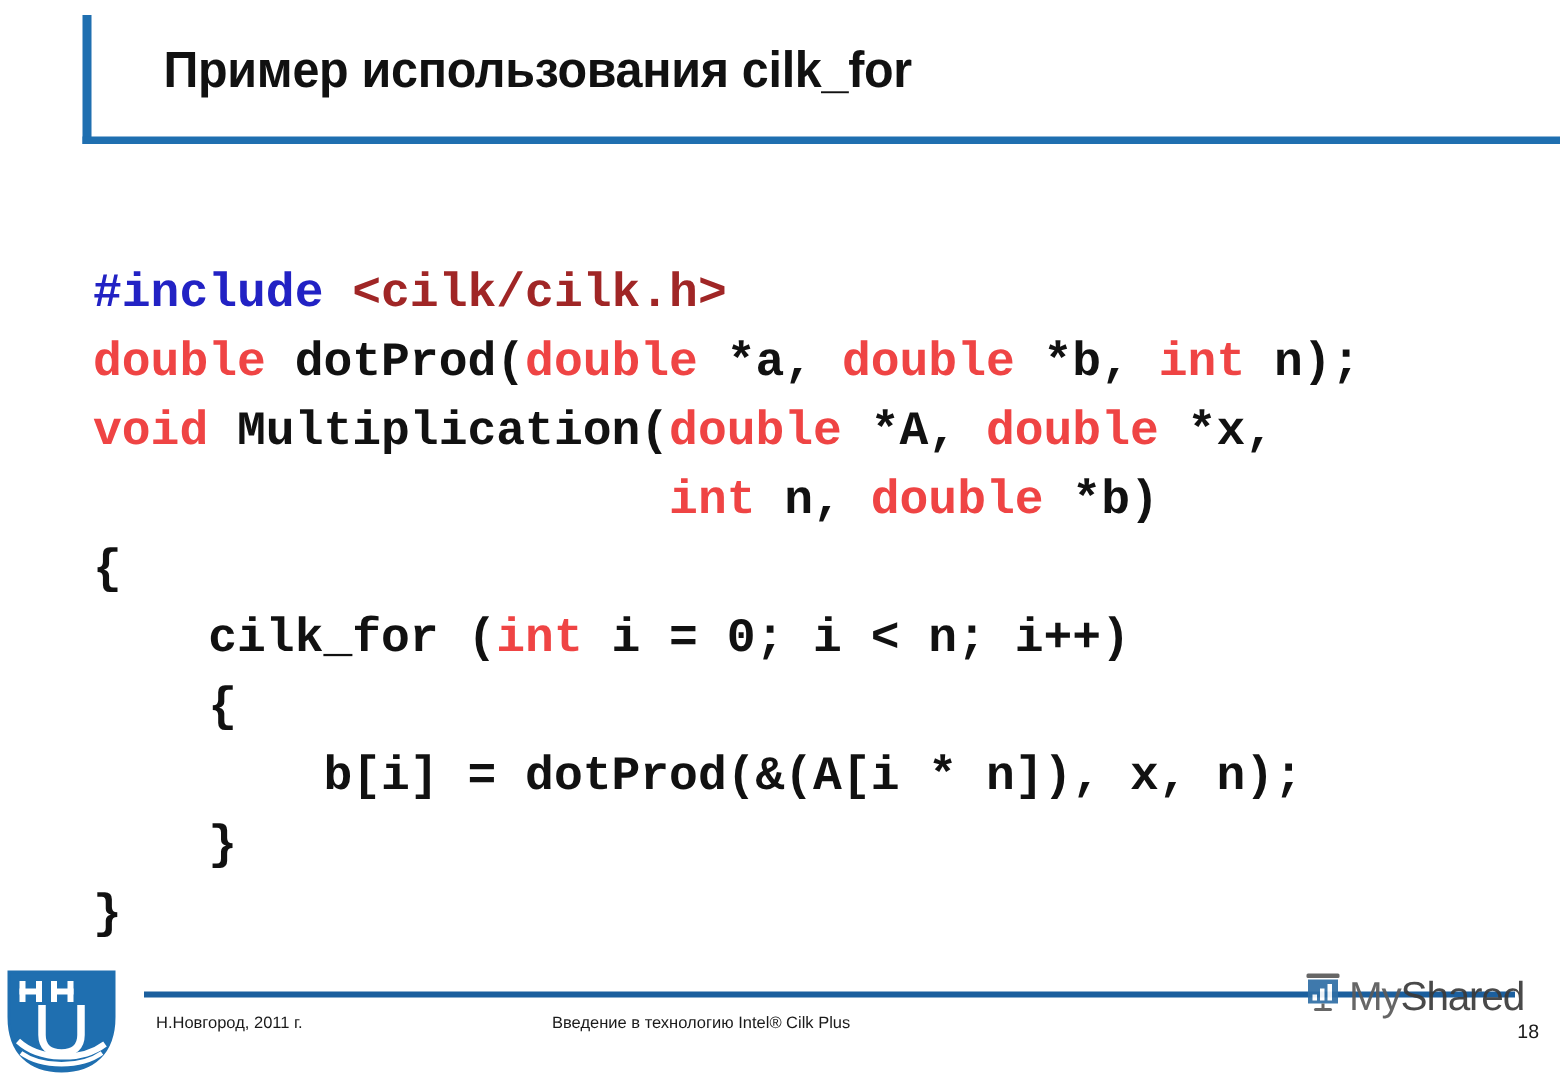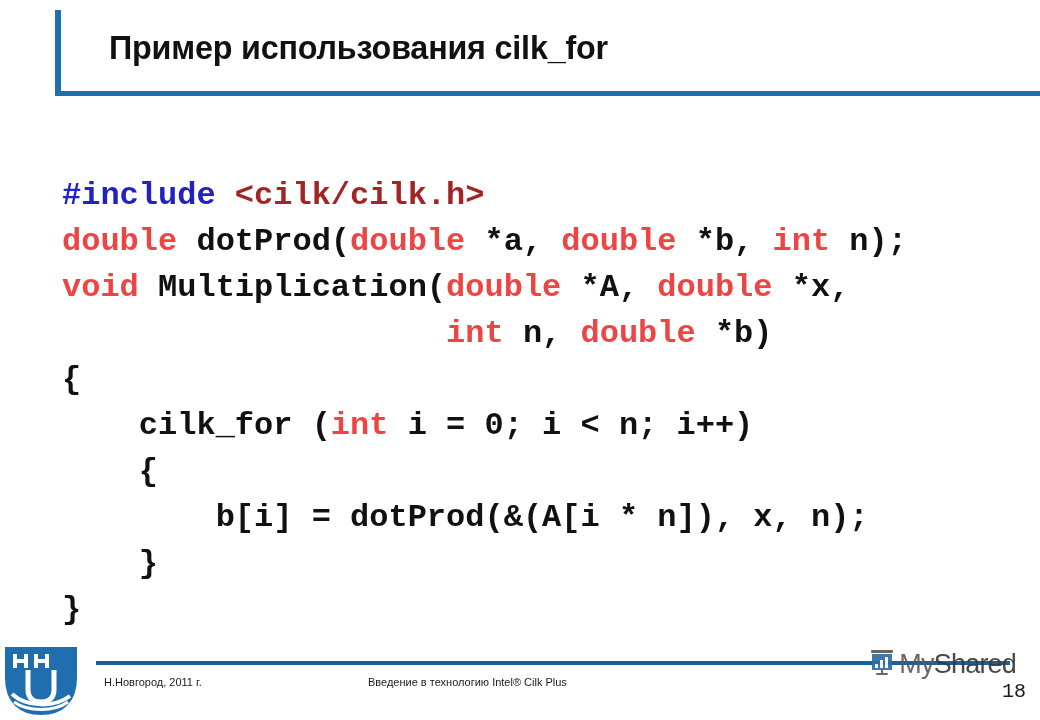--- a/index.html
+++ b/index.html
@@ -106,23 +106,22 @@
     position: absolute;
     left: 320px; top: 36px;
     font-size: 11px;
     color: #1a1a1a;
     white-space: nowrap;
     margin-left: 48px;
   }
   #page-number {
     position: absolute;
     right: 14px; top: 40px;
-    font-size: 20px;
+    font-size: 13px;
     color: #1a1a1a;
-    font-family: Liberation Mono, monospace;
   }
 
   
   #unn-logo {
     position: absolute;
     left: 2px; top: 4px;
     width: 78px; height: 74px;
   }
 
   

